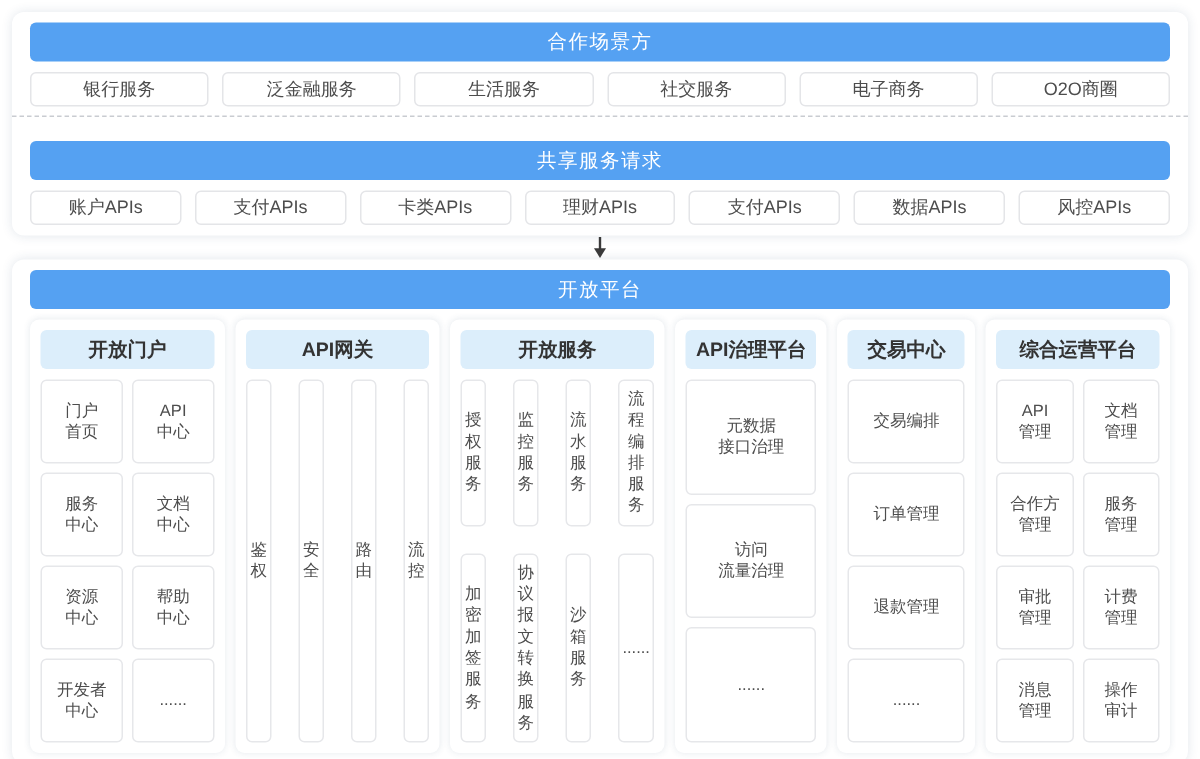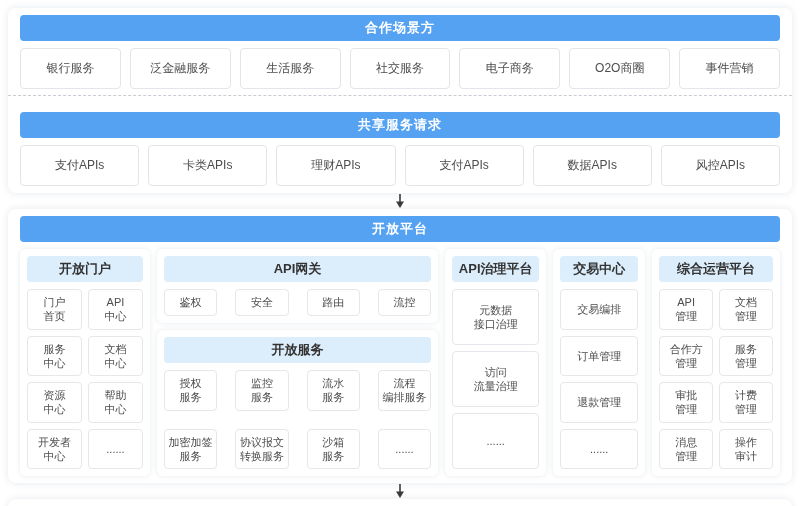--- a/index.html
+++ b/index.html
@@ -15,28 +15,28 @@
     border-radius: 8px;
     box-shadow: 0 0 7px rgba(40, 70, 110, 0.13);
     padding: 7px 12px;
   }
   .blue-bar {
     background: #55a1f2;
     color: #ffffff;
     border-radius: 4px;
     text-align: center;
     font-size: 13px;
-    font-weight: bold;
+    font-weight: normal;
     padding: 4px 0;
     letter-spacing: 1px;
   }
   .row { display: flex; gap: 9px; margin-top: 7px; }
   .tbox {
     flex: 1;
-    height: 41px;
+    height: 23px;
     background: #ffffff;
     border: 1px solid #e4e5e8;
     border-radius: 4px;
     display: flex;
     align-items: center;
     justify-content: center;
     font-size: 12px;
     color: #4d4d4d;
   }
   .dashed-divider {
@@ -45,21 +45,21 @@
     height: 0;
   }
   .arrow-gap {
     height: 16px;
     display: flex;
     align-items: center;
     justify-content: center;
   }
   
   .cols { display: flex; gap: 7px; margin-top: 7px; align-items: stretch; }
-  .col-stack { display: flex; flex-direction: column; gap: 7px; }
+  .col-stack { display: flex; flex-direction: row; gap: 7px; }
   .w-portal { flex: 0 0 17.1%; }
   .w-gateway { flex: 0 0 37%; }
   .w-governance { flex: 0 0 13.3%; justify-content: space-between; }
   .w-trade { flex: 0 0 12.1%; }
   .w-operations { flex: 1; }
   .card {
     background: #ffffff;
     border-radius: 6px;
     box-shadow: 0 0 5px rgba(40, 70, 110, 0.12);
     padding: 7px;
@@ -120,25 +120,25 @@
 
 <div class="panel">
   <div class="blue-bar">合作场景方</div>
   <div class="row">
     <div class="tbox">银行服务</div>
     <div class="tbox">泛金融服务</div>
     <div class="tbox">生活服务</div>
     <div class="tbox">社交服务</div>
     <div class="tbox">电子商务</div>
     <div class="tbox">O2O商圈</div>
-    <div class="tbox">事件营销</div>
   </div>
   <div class="dashed-divider"></div>
   <div class="blue-bar" style="margin-top:16px;">共享服务请求</div>
   <div class="row">
+    <div class="tbox">账户APIs</div>
     <div class="tbox">支付APIs</div>
     <div class="tbox">卡类APIs</div>
     <div class="tbox">理财APIs</div>
     <div class="tbox">支付APIs</div>
     <div class="tbox">数据APIs</div>
     <div class="tbox">风控APIs</div>
   </div>
 </div>
 
 <div class="arrow-gap">

